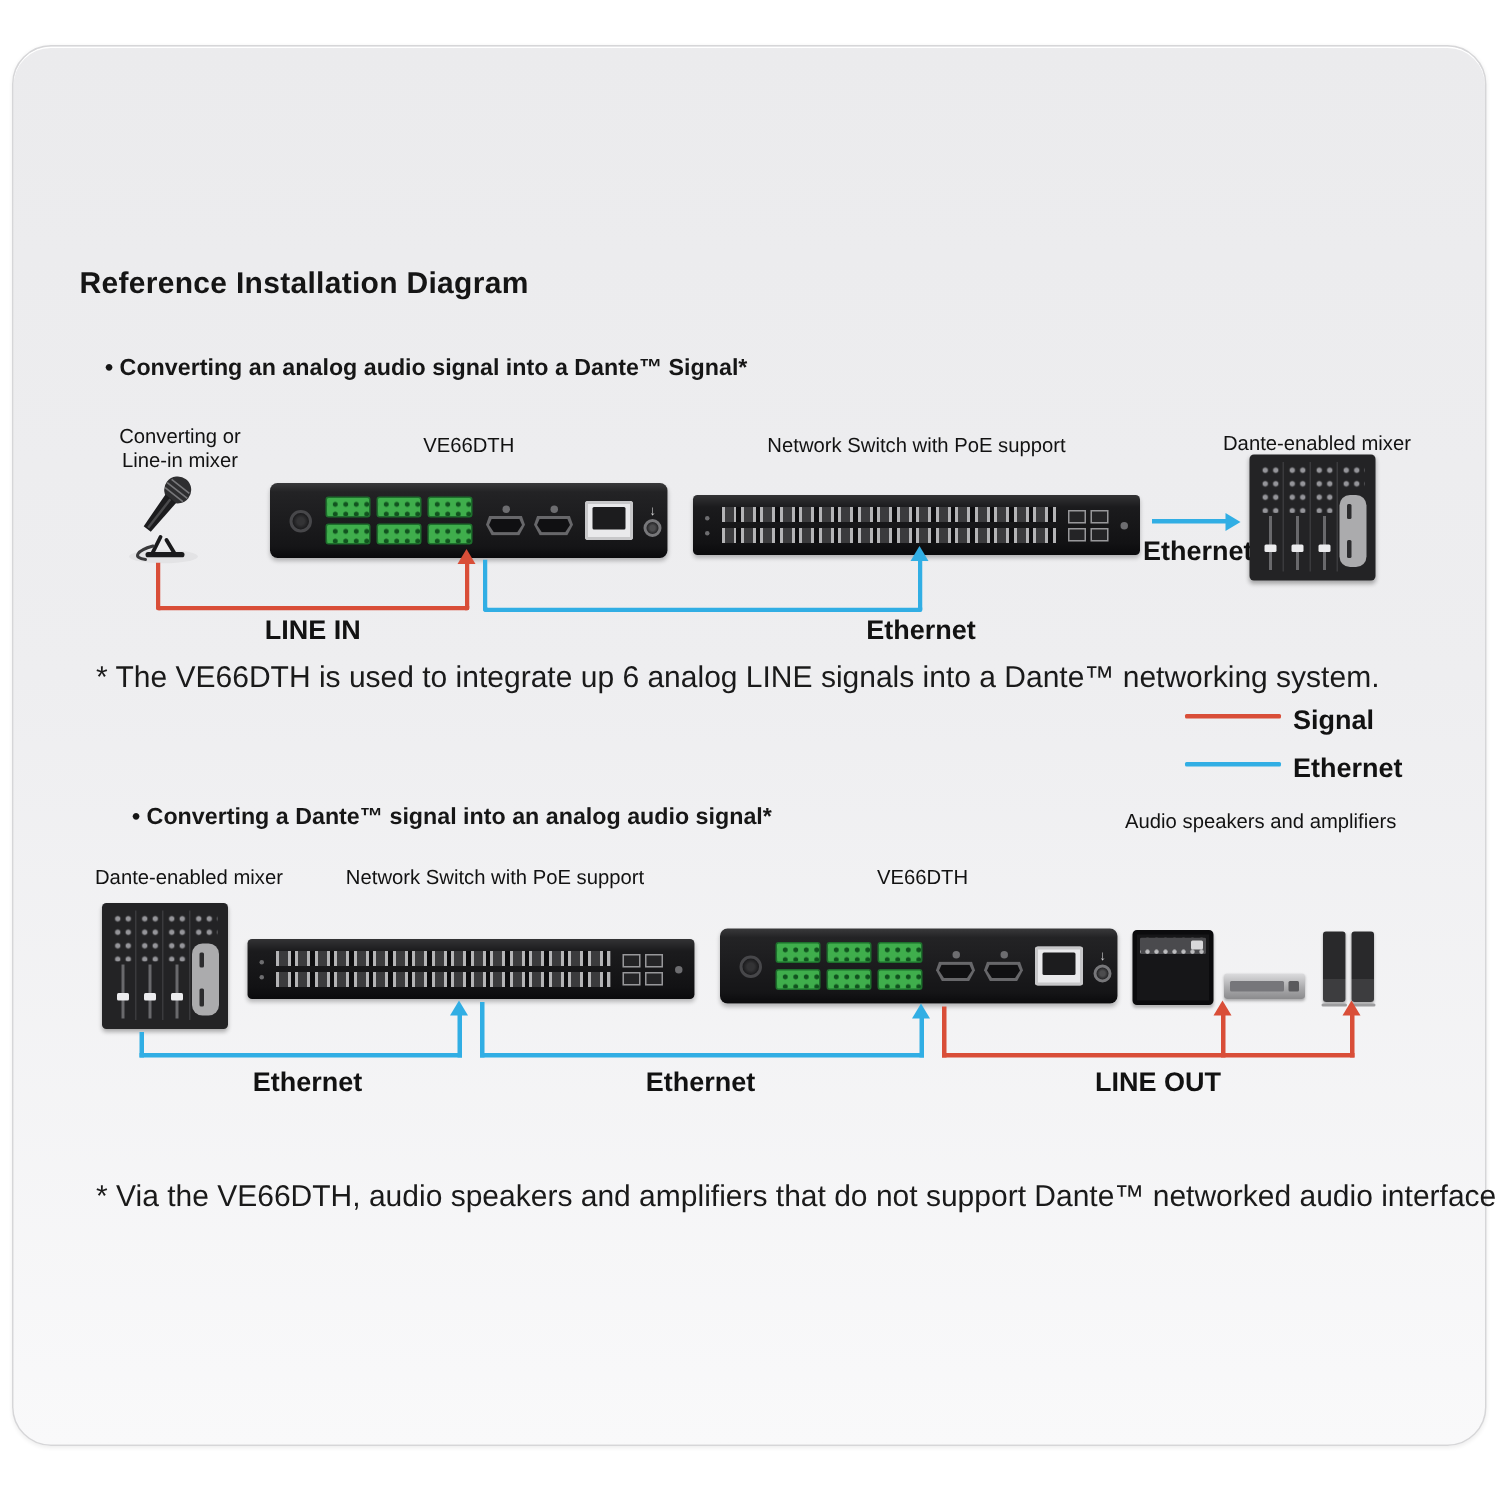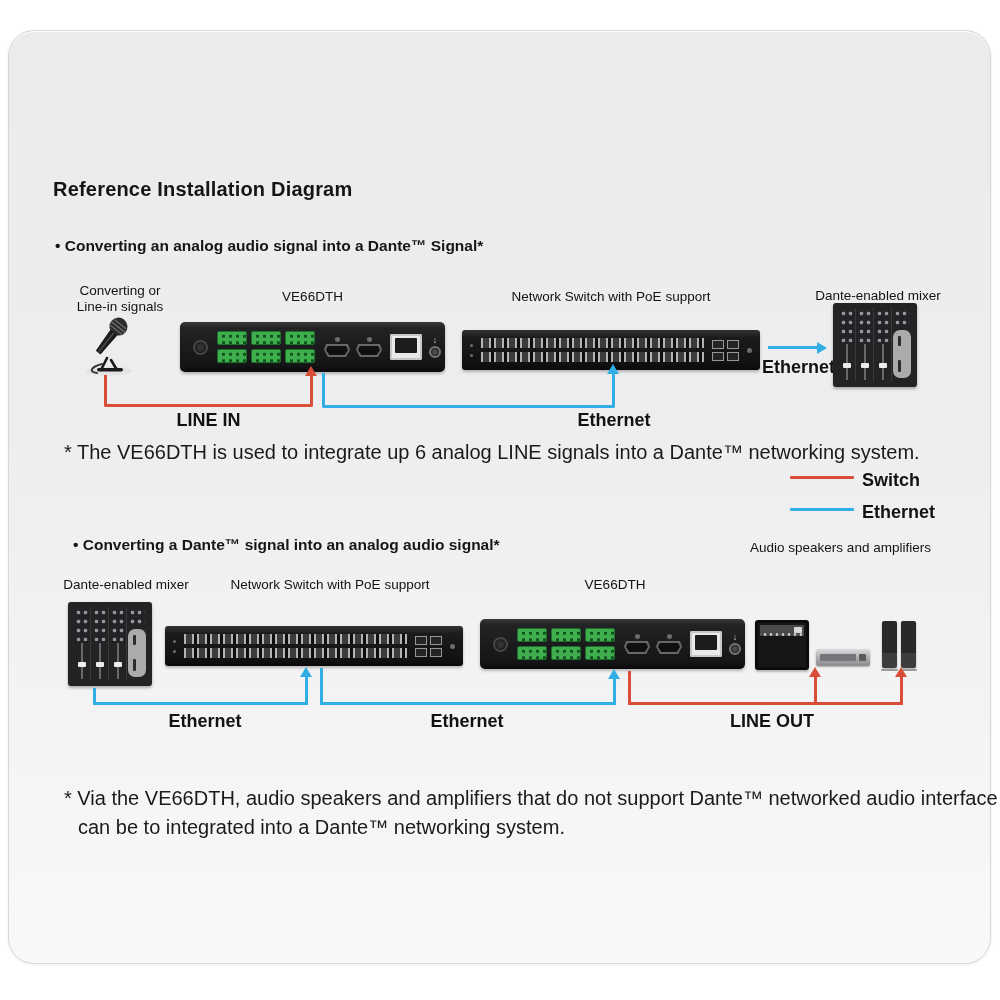--- a/index.html
+++ b/index.html
@@ -18,21 +18,21 @@
   
   .panel{
     left:8px;top:30px;width:983px;height:934px;border-radius:26px;
     background:linear-gradient(180deg,#ebebed 0%,#eeeef0 45%,#f9f9fa 100%);
     border:1px solid #d6d6d8;
     box-shadow:inset 0 1px 0 #ffffff,0 1px 3px rgba(0,0,0,.07);
   }
 
   
   .page-title{left:53px;top:178px;font-size:20px;font-weight:bold;color:#151515;letter-spacing:.2px;}
-  .sec-heading{font-size:15.5px;font-weight:bold;color:#161616;}
+  .sec-heading{font-size:15.5px;font-weight:bold;color:#161616;margin-left:15px;}
   .dev-label{font-size:13.5px;color:#121212;text-align:center;line-height:1.22;}
   .conn-label{font-size:18px;font-weight:bold;color:#121212;text-align:center;}
   .footnote{font-size:20px;color:#1a1a1a;line-height:1.45;}
 
   
   .seg{position:absolute;}
   .seg.red{background:var(--red);}
   .seg.blue{background:var(--blue);}
   .u{position:absolute;border:3px solid;border-top:none;border-radius:0 0 2px 2px;}
   .u.red{border-color:var(--red);}
@@ -139,21 +139,21 @@
 <body>
 
 <div class="abs panel"></div>
 
 <div class="abs page-title">Reference Installation Diagram</div>
 
 <div class="abs sec-heading" style="left:55px;top:237px;">• Converting an analog audio signal into a Dante™ Signal*</div>
 
 <div class="abs dev-label" style="left:55px;top:283px;width:130px;">
   <div>Converting or</div>
-  <div>Line-in signals</div>
+  <div>Line-in mixer</div>
 </div>
 <div class="abs dev-label" style="left:180px;top:289px;width:265px;">VE66DTH</div>
 <div class="abs dev-label" style="left:462px;top:289px;width:298px;">Network Switch with PoE support</div>
 <div class="abs dev-label" style="left:798px;top:288px;width:160px;">Dante-enabled mixer</div>
 
 <svg class="abs" style="left:78px;top:314px;" width="62" height="64" viewBox="0 0 62 64">
   <ellipse cx="31" cy="57" rx="23" ry="4.5" fill="#e3e3e5"></ellipse>
   <g transform="rotate(38 30 26)">
     <circle cx="30" cy="9" r="9" fill="#2e2e30"></circle>
     <path d="M22.5 6 h15 M21.5 9.5 h17 M22.5 13 h15" stroke="#77777a" stroke-width="1.1" fill="none"></path>
@@ -241,21 +241,21 @@
 <div class="tri-up red" style="left:305px;top:366px;"></div>
 <div class="abs conn-label" style="left:104px;top:410px;width:209px;">LINE IN</div>
 
 <div class="u blue" style="left:322px;top:373px;width:293px;height:35px;"></div>
 <div class="tri-up blue" style="left:607px;top:364px;"></div>
 <div class="abs conn-label" style="left:544px;top:410px;width:140px;">Ethernet</div>
 
 <div class="abs footnote" style="left:64px;top:438px;">* The VE66DTH is used to integrate up 6 analog LINE signals into a Dante™ networking system.</div>
 
 <div class="abs legend-line seg red" style="left:790px;top:476px;width:64px;"></div>
-<div class="abs conn-label" style="left:862px;top:470px;text-align:left;">Switch</div>
+<div class="abs conn-label" style="left:862px;top:470px;text-align:left;">Signal</div>
 <div class="abs legend-line seg blue" style="left:790px;top:508px;width:64px;"></div>
 <div class="abs conn-label" style="left:862px;top:502px;text-align:left;">Ethernet</div>
 
 <div class="abs sec-heading" style="left:73px;top:536px;">• Converting a Dante™ signal into an analog audio signal*</div>
 
 <div class="abs dev-label" style="left:46px;top:577px;width:160px;">Dante-enabled mixer</div>
 <div class="abs dev-label" style="left:220px;top:577px;width:220px;">Network Switch with PoE support</div>
 <div class="abs dev-label" style="left:565px;top:577px;width:100px;">VE66DTH</div>
 <div class="abs dev-label" style="left:738px;top:540px;width:205px;">Audio speakers and amplifiers</div>
 
@@ -347,14 +347,13 @@
 <div class="seg red" style="left:628px;top:671px;width:3px;height:34px;"></div>
 <div class="seg red" style="left:628px;top:702px;width:275px;height:3px;"></div>
 <div class="seg red" style="left:814px;top:676px;width:3px;height:29px;"></div>
 <div class="tri-up red" style="left:809px;top:667px;"></div>
 <div class="seg red" style="left:900px;top:676px;width:3px;height:29px;"></div>
 <div class="tri-up red" style="left:895px;top:667px;"></div>
 <div class="abs conn-label" style="left:702px;top:711px;width:140px;">LINE OUT</div>
 
 <div class="abs footnote" style="left:64px;top:784px;">
   <div>* Via the VE66DTH, audio speakers and amplifiers that do not support Dante™ networked audio interface</div>
-  <div style="padding-left:14px;">can be to integrated into a Dante™ networking system.</div>
 </div>
 
 </body></html>

